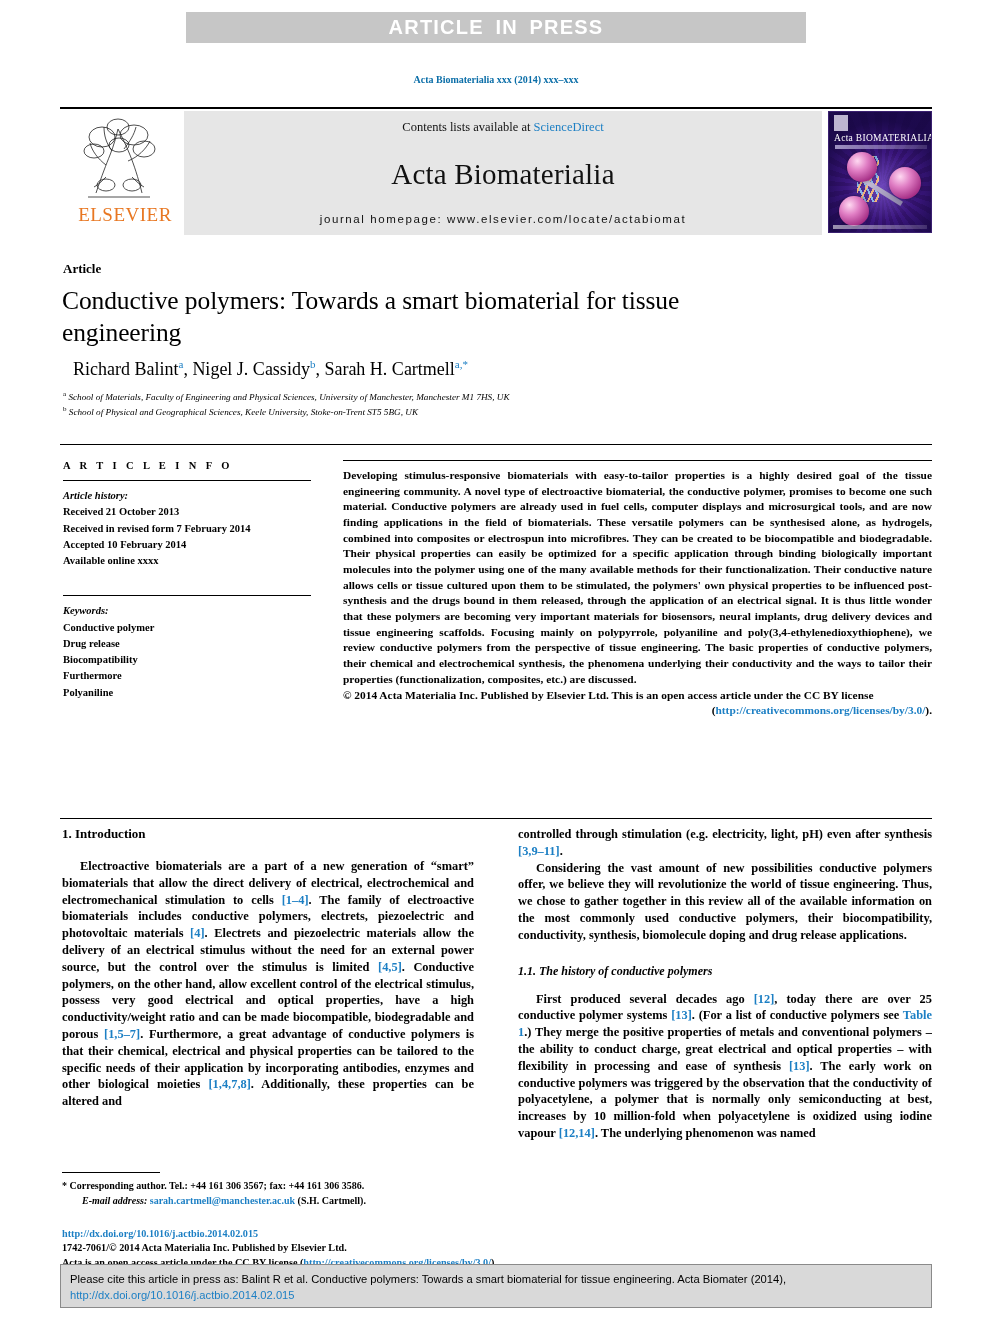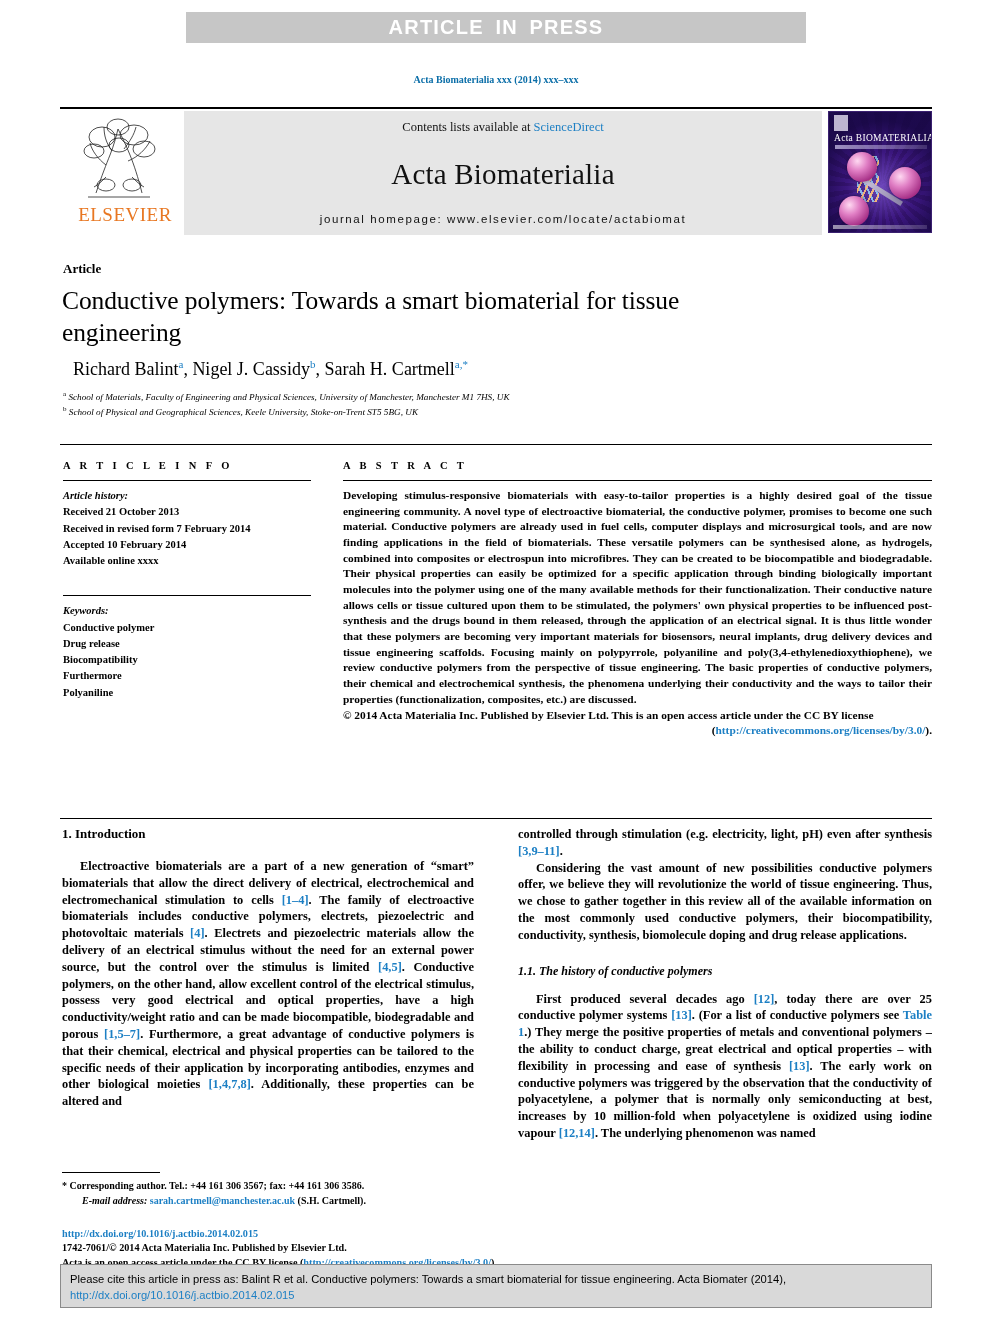--- a/index.html
+++ b/index.html
@@ -497,21 +497,20 @@
     <div class="kw-title">Keywords:</div>
     <div class="kw-line">Conductive polymer</div>
     <div class="kw-line">Drug release</div>
     <div class="kw-line">Biocompatibility</div>
     <div class="kw-line">Furthermore</div>
     <div class="kw-line">Polyaniline</div>
   </div>
 </div>
 
 <div class="col-abstract">
-  <div class="sec-head">A B S T R A C T</div>
   <div class="hr-thin"></div>
   <div class="abstract-body">Developing stimulus-responsive biomaterials with easy-to-tailor properties is a highly desired goal of the tissue engineering community. A novel type of electroactive biomaterial, the conductive polymer, promises to become one such material. Conductive polymers are already used in fuel cells, computer displays and microsurgical tools, and are now finding applications in the field of biomaterials. These versatile polymers can be synthesised alone, as hydrogels, combined into composites or electrospun into microfibres. They can be created to be biocompatible and biodegradable. Their physical properties can easily be optimized for a specific application through binding biologically important molecules into the polymer using one of the many available methods for their functionalization. Their conductive nature allows cells or tissue cultured upon them to be stimulated, the polymers' own physical properties to be influenced post-synthesis and the drugs bound in them released, through the application of an electrical signal. It is thus little wonder that these polymers are becoming very important materials for biosensors, neural implants, drug delivery devices and tissue engineering scaffolds. Focusing mainly on polypyrrole, polyaniline and poly(3,4-ethylenedioxythiophene), we review conductive polymers from the perspective of tissue engineering. The basic properties of conductive polymers, their chemical and electrochemical synthesis, the phenomena underlying their conductivity and the ways to tailor their properties (functionalization, composites, etc.) are discussed.</div>
   <div class="copyright-line">© 2014 Acta Materialia Inc. Published by Elsevier Ltd. This is an open access article under the CC BY license</div>
   <div class="cc-link"><span class="paren">(</span><span>http://creativecommons.org/licenses/by/3.0/</span><span class="paren">).</span></div>
 </div>
 
 <div class="body-left">
   <h2 class="h2-num">1. Introduction</h2>
   <p class="para">
     <span>Electroactive biomaterials are a part of a new generation of “smart” biomaterials that allow the direct delivery of electrical, electrochemical and electromechanical stimulation to cells </span><span class="ref">[1–4]</span><span>. The family of electroactive biomaterials includes conductive polymers, electrets, piezoelectric and photovoltaic materials </span><span class="ref">[4]</span><span>. Electrets and piezoelectric materials allow the delivery of an electrical stimulus without the need for an external power source, but the control over the stimulus is limited </span><span class="ref">[4,5]</span><span>. Conductive polymers, on the other hand, allow excellent control of the electrical stimulus, possess very good electrical and optical properties, have a high conductivity/weight ratio and can be made biocompatible, biodegradable and porous </span><span class="ref">[1,5–7]</span><span>. Furthermore, a great advantage of conductive polymers is that their chemical, electrical and physical properties can be tailored to the specific needs of their application by incorporating antibodies, enzymes and other biological moieties </span><span class="ref">[1,4,7,8]</span><span>. Additionally, these properties can be altered and</span>

